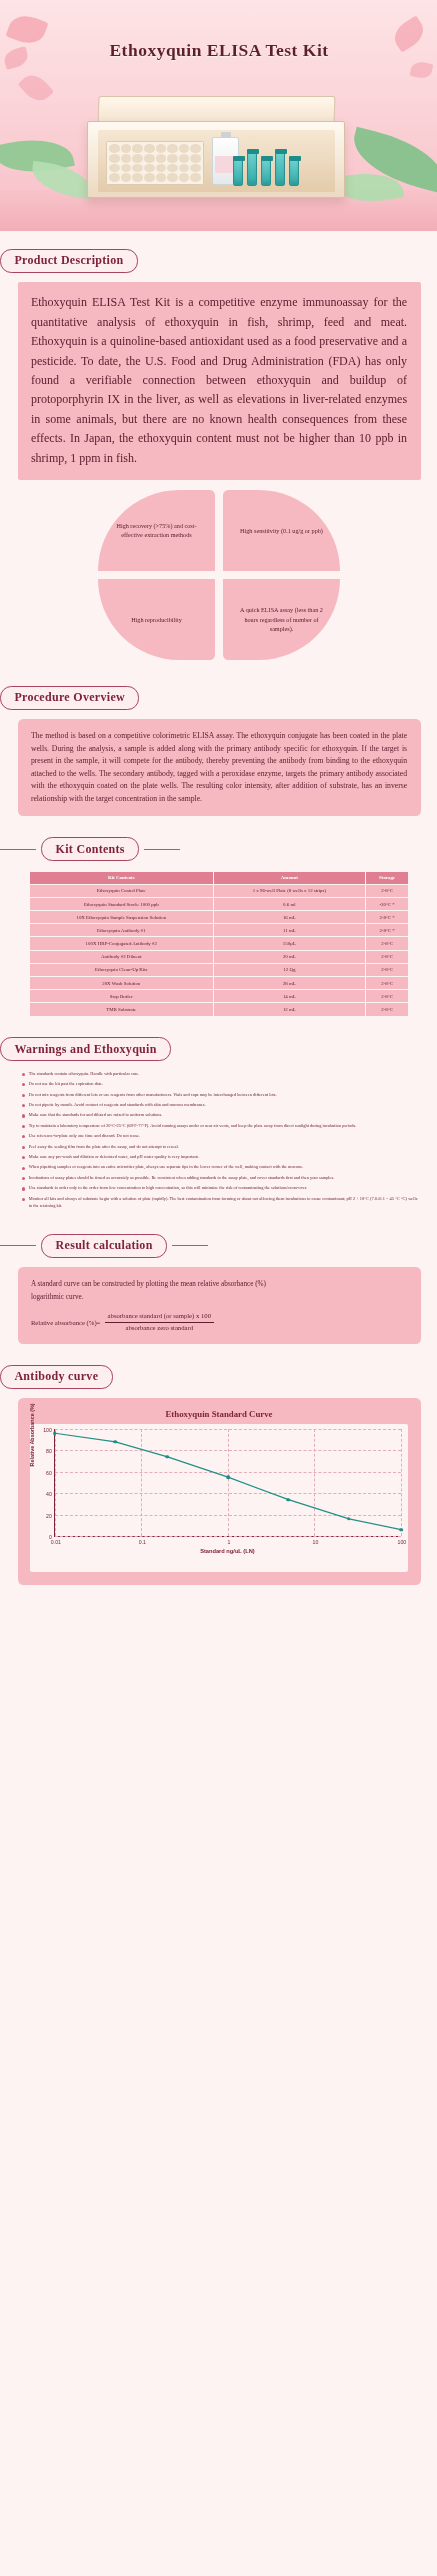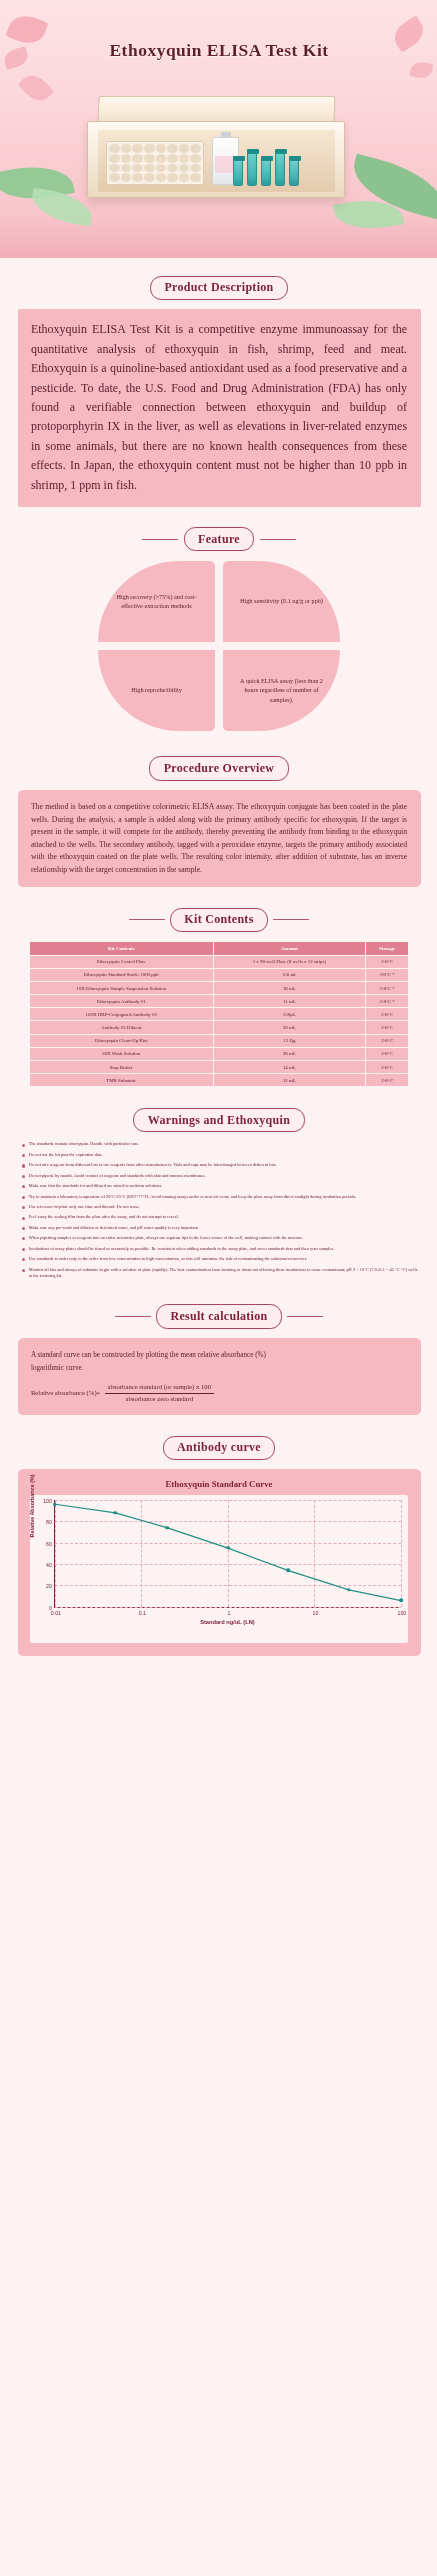--- a/index.html
+++ b/index.html
@@ -12,21 +12,21 @@
   }
   .page {
     width: 438px;
     position: relative;
     overflow: hidden;
   }
 
   
   .hero {
     position: relative;
-    height: 258px;
+    height: 231px;
     background: linear-gradient(180deg, #fde4e6 0%, #fbd6da 40%, #f7bfc6 100%);
     overflow: hidden;
   }
   .hero-title {
     position: absolute;
     top: 40px;
     left: 0; right: 0;
     text-align: center;
     font-size: 17.5px;
     font-weight: bold;
@@ -154,21 +154,21 @@
   .bottle-label {
     position:absolute; left:2.1px; top:17.5px; width:23px; height:17.5px;
     background:#f6d7dd; border-radius:1px;
   }
 
   
   .section { padding: 0 0 3.1px 0; }
   .heading-wrap {
     display: flex;
     align-items: center;
-    justify-content: center;
+    justify-content: flex-start;
     gap: 5.2px;
     margin: 17.5px 0 9.3px;
   }
   .heading-rule {
     width: 36px; height: 0;
     border-top: 1.5px double #b8566b;
   }
   .heading {
     display: inline-block;
     border: 1px solid #a8455c;
@@ -469,25 +469,20 @@
   </div>
 
   <div class="section">
     <div class="heading-wrap">
       <div class="heading">Product Description</div>
     </div>
     <div class="desc-card">Ethoxyquin ELISA Test Kit is a competitive enzyme immunoassay for the quantitative analysis of ethoxyquin in fish, shrimp, feed and meat. Ethoxyquin is a quinoline-based antioxidant used as a food preservative and a pesticide. To date, the U.S. Food and Drug Administration (FDA) has only found a verifiable connection between ethoxyquin and buildup of protoporphyrin IX in the liver, as well as elevations in liver-related enzymes in some animals, but there are no known health consequences from these effects. In Japan, the ethoxyquin content must not be higher than 10 ppb in shrimp, 1 ppm in fish.</div>
   </div>
 
   <div class="section">
-    <div class="heading-wrap">
-      <div class="heading-rule"></div>
-      <div class="heading">Feature</div>
-      <div class="heading-rule"></div>
-    </div>
     <div class="feature-wrap">
       <div class="quad q-tl">High recovery (&gt;75%) and cost-effective extraction methods</div>
       <div class="quad q-tr">High sensitivity (0.1 ug/g or ppb)</div>
       <div class="quad q-bl">High reproducibility</div>
       <div class="quad q-br">A quick ELISA assay (less than 2 hours regardless of number of samples).</div>
       <div class="feature-cross-v"></div>
       <div class="feature-cross-h"></div>
     </div>
   </div>
 

